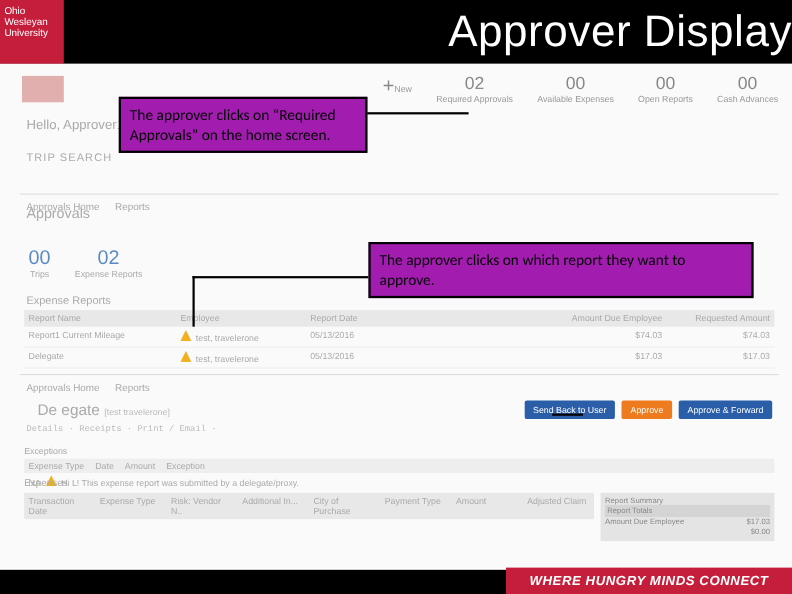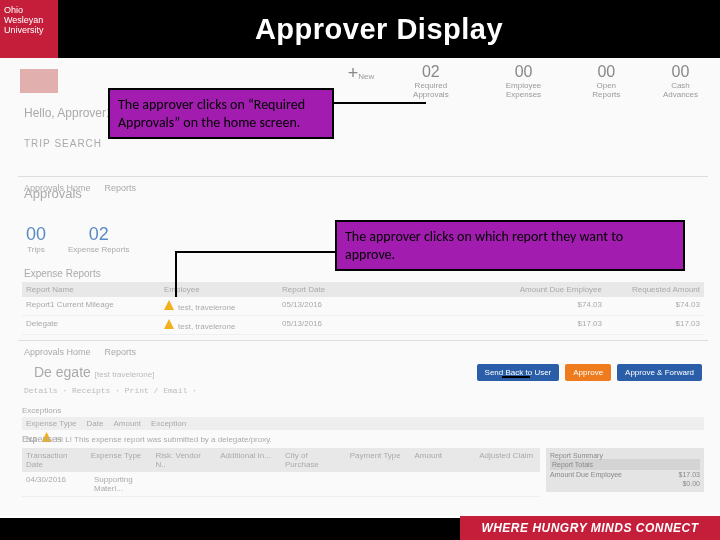--- a/index.html
+++ b/index.html
@@ -24,23 +24,23 @@
     height: 58px;
     background: #c41e3a;
     color: #fff;
     font-size: 9px;
     line-height: 1.1;
     padding: 6px 4px;
     box-sizing: border-box;
   }
   .banner-title {
     flex: 1;
-    text-align: center;
-    font-size: 29px;
-    font-weight: 700;
+    text-align: right;
+    font-size: 40px;
+    font-weight: 400;
     letter-spacing: 0.5px;
     margin-left: -20px;
   }
   .content {
     position: relative;
     width: 100%;
     height: 458px;
     background: #fafafa;
   }
   .faint-header {
@@ -310,21 +310,21 @@
   <div class="banner-title">Approver Display</div>
 </div>
 
 <div class="content">
 
   <div class="faint-header">
     <div class="faint-logo"></div>
     <div class="faint-stats">
       <div class="faint-stat"><span class="faint-plus">+</span><span>New</span></div>
       <div class="faint-stat"><span class="big">02</span><span>Required Approvals</span></div>
-      <div class="faint-stat"><span class="big">00</span><span>Employee Expenses</span></div>
+      <div class="faint-stat"><span class="big">00</span><span>Available Expenses</span></div>
       <div class="faint-stat"><span class="big">00</span><span>Open Reports</span></div>
       <div class="faint-stat"><span class="big">00</span><span>Cash Advances</span></div>
     </div>
   </div>
 
   <div class="hello">Hello, Approver1</div>
   <div class="trip-search">TRIP SEARCH</div>
 
   <div class="annotation ann1">The approver clicks on “Required Approvals” on the home screen.</div>
   <div class="leader" style="top:44px; left:326px; width:100px; height:2px;"></div>
@@ -405,24 +405,20 @@
     <div class="table-header">
       <span>Transaction Date</span>
         <span>Expense Type</span>
         <span>Risk: Vendor N..</span>
         <span>Additional In...</span>
         <span>City of Purchase</span>
         <span>Payment Type</span>
         <span>Amount</span>
         <span>Adjusted Claim</span>
     </div>
-    <div class="table-row">
-      <span>04/30/2016</span>
-        <span>Supporting Materi...</span>
-    </div>
   </div>
 
   <div class="summary-box">
     <div>Report Summary</div>
     <div style="background:#d4d4d4;padding:2px;">Report Totals</div>
     <div class="summary-row">
         <span>Amount Due Employee</span>
         <span>$17.03</span>
       </div>
     <div class="summary-row">

